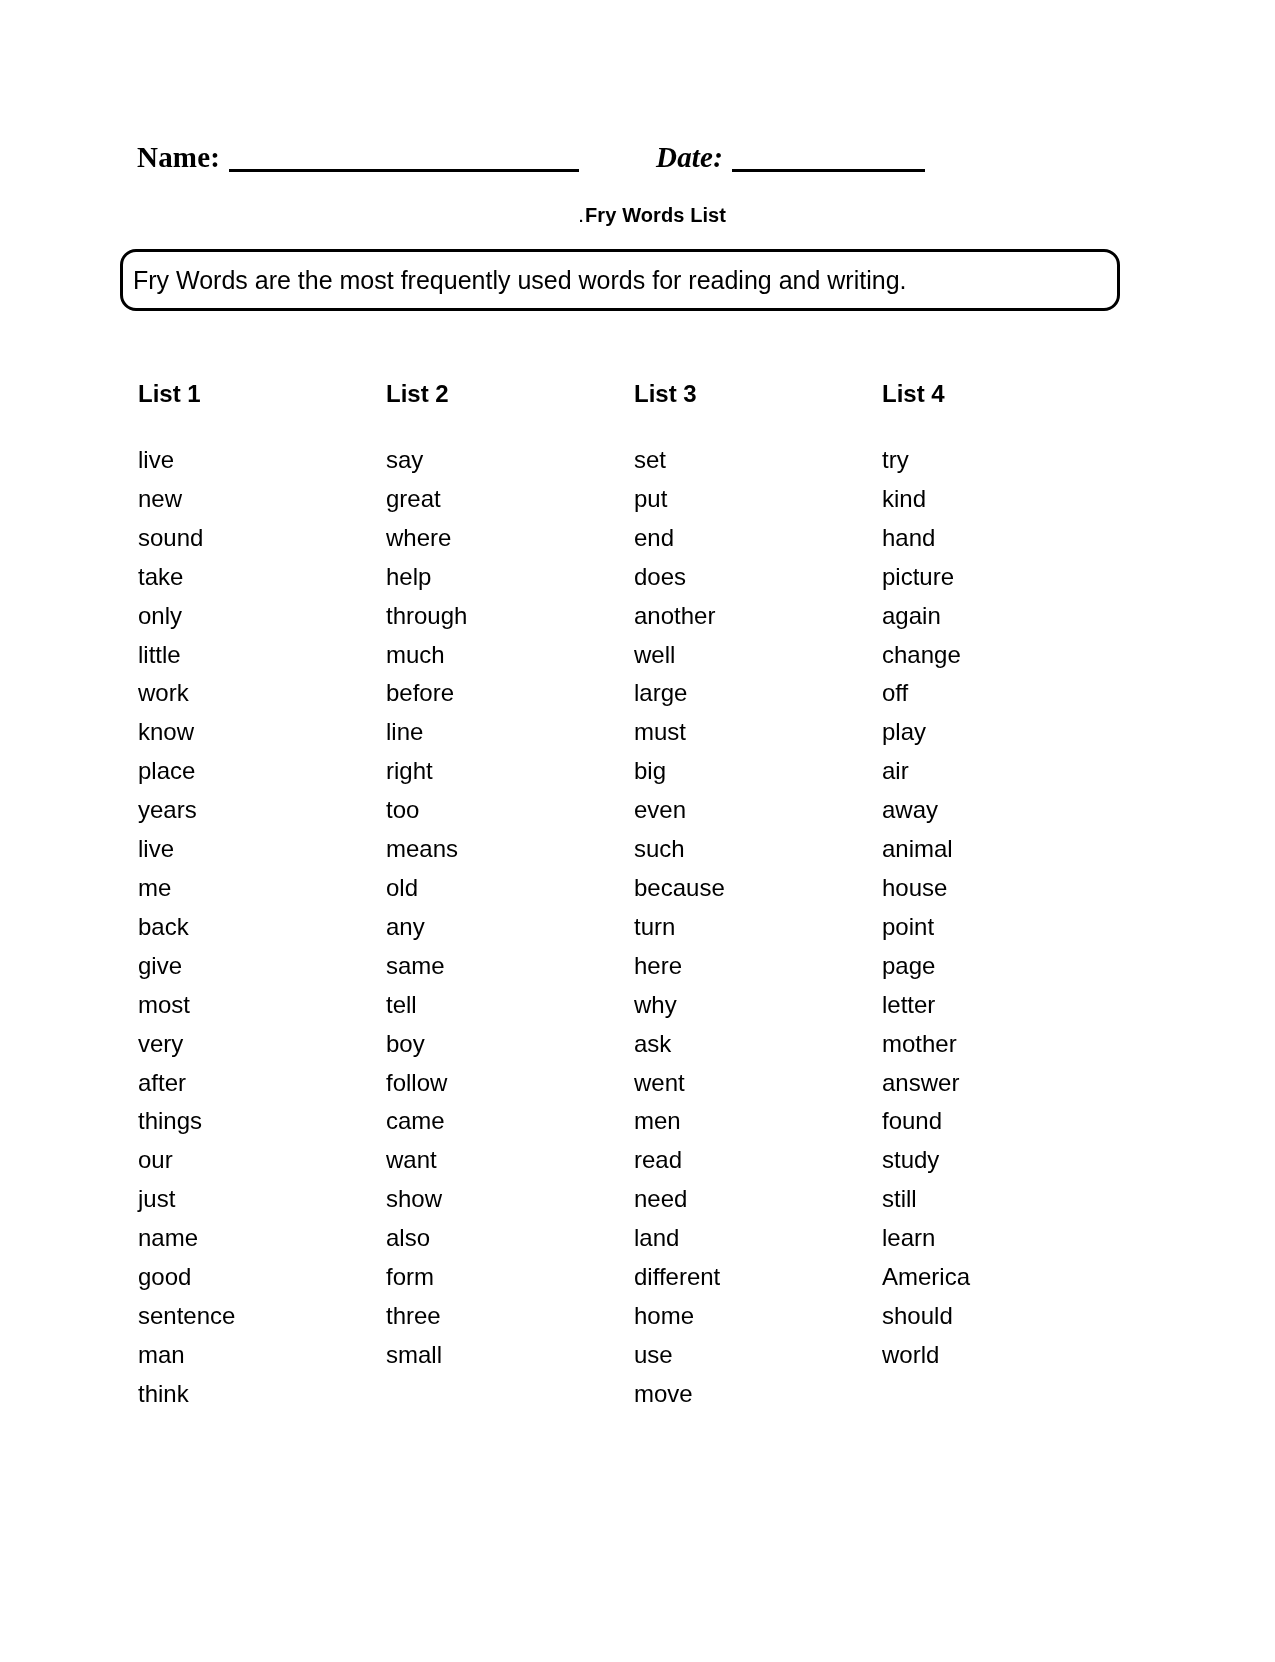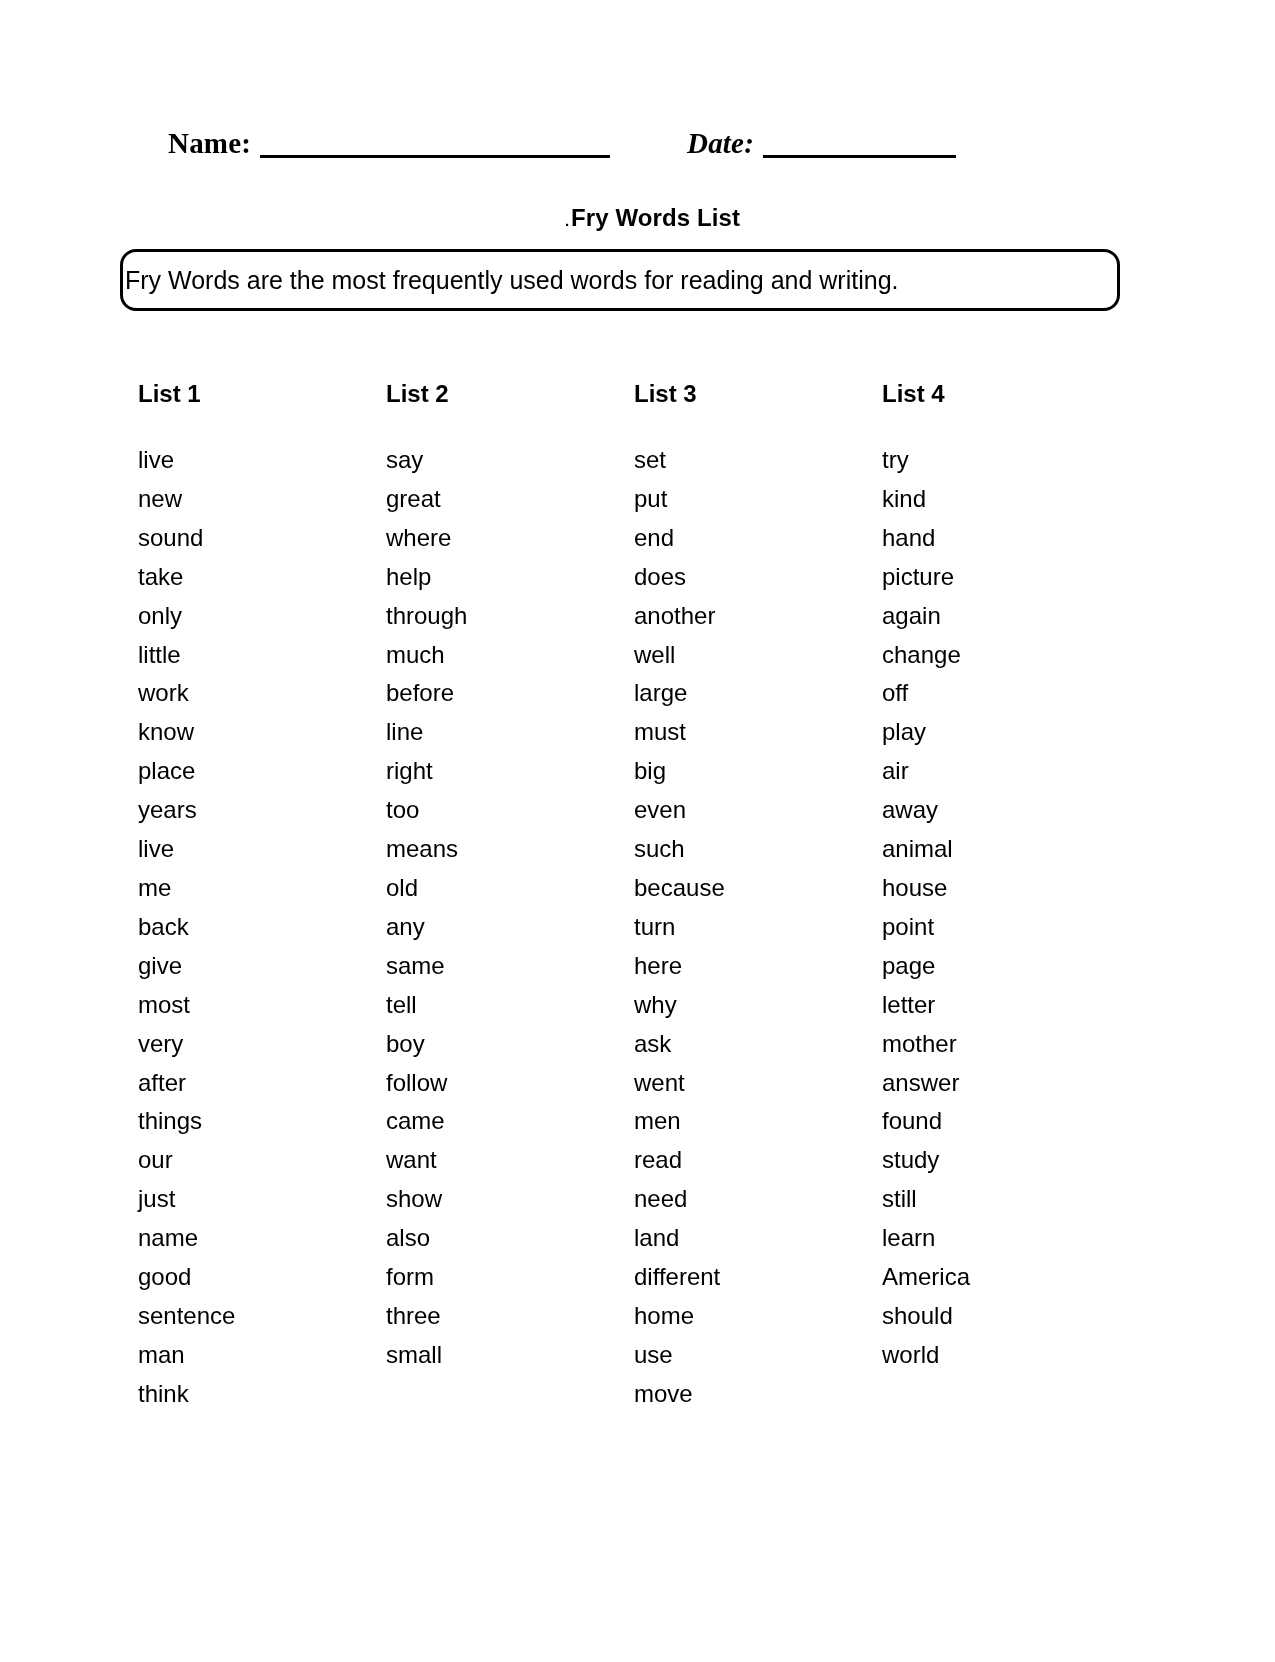--- a/index.html
+++ b/index.html
@@ -23,24 +23,23 @@
     top: 0;
     width: 1275px;
     height: 1662px;
     background: #ffffff;
   }
 
   
   .header-row {
     position: absolute;
     left: 137px;
-    top: 128px;
+    top: 142px;
     width: 940px;
     height: 44px;
-    margin-left: 31px;
   }
   .field {
     position: absolute;
     display: flex;
     align-items: flex-end;
     white-space: nowrap;
   }
   .field-label {
     font-family: "Liberation Serif", serif;
     font-weight: bold;
@@ -71,42 +70,42 @@
   .title-dot {
     font-family: "Liberation Sans", sans-serif;
     font-weight: bold;
     font-size: 15px;
     vertical-align: baseline;
     margin-right: 2px;
   }
   .title-text {
     font-family: "Liberation Sans", sans-serif;
     font-weight: bold;
-    font-size: 24px;
+    font-size: 20px;
     letter-spacing: 0.1px;
   }
 
   
   .instruction-box {
     position: absolute;
     left: 120px;
     top: 249px;
     width: 1000px;
     height: 62px;
     border: 3px solid #000;
     border-radius: 16px;
     background: #ffffff;
     display: flex;
     align-items: center;
   }
   .instruction-text {
     font-family: "Liberation Sans", sans-serif;
     font-size: 25px;
     line-height: 30px;
-    padding-left: 2px;
+    padding-left: 10px;
     white-space: nowrap;
   }
 
   
   .lists {
     position: absolute;
     left: 138px;
     top: 380px;
     width: 1010px;
     display: flex;

